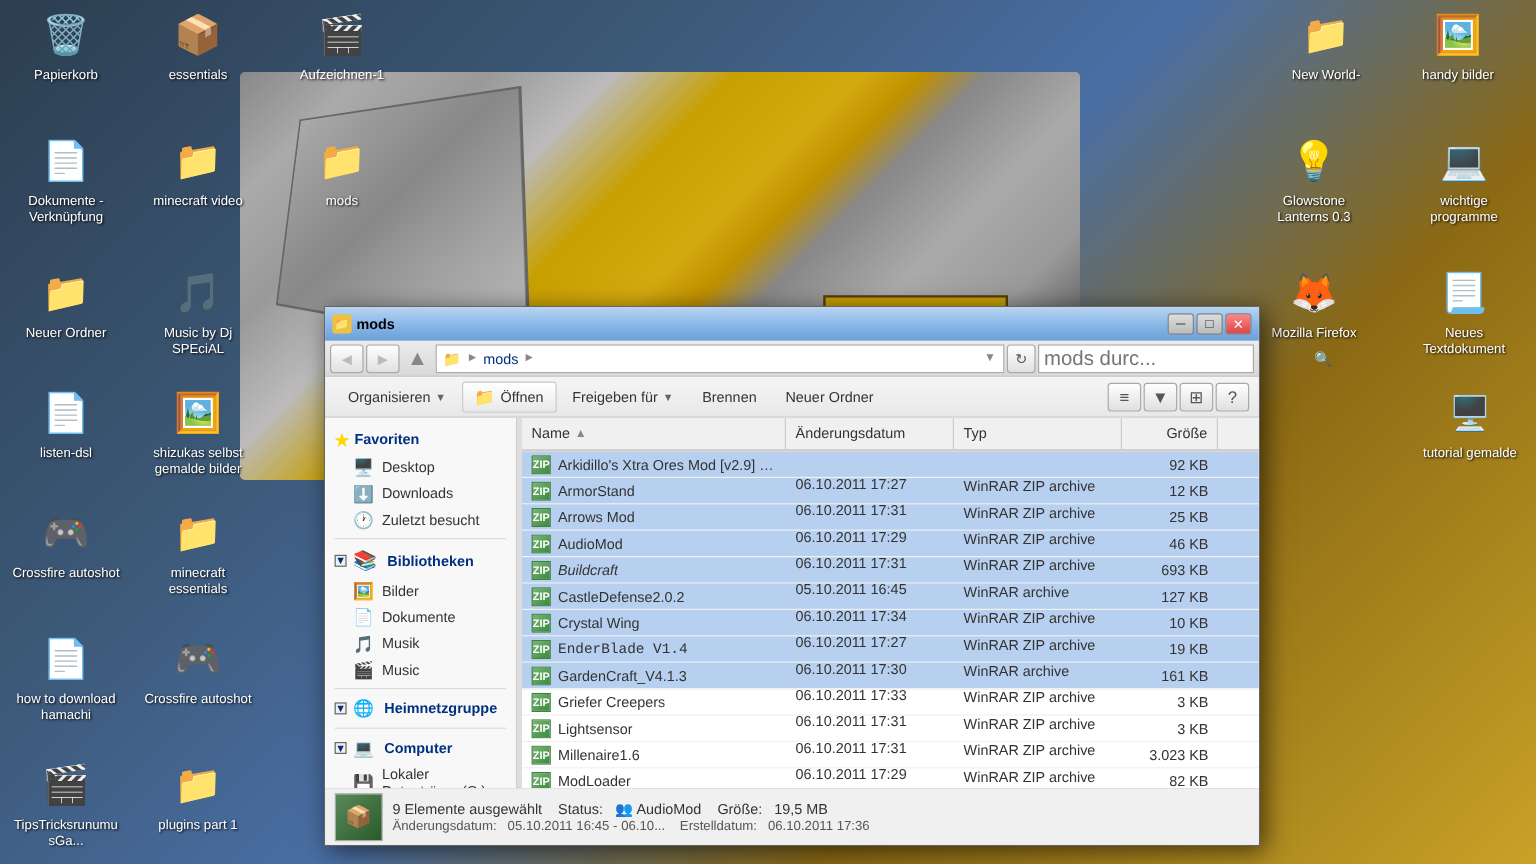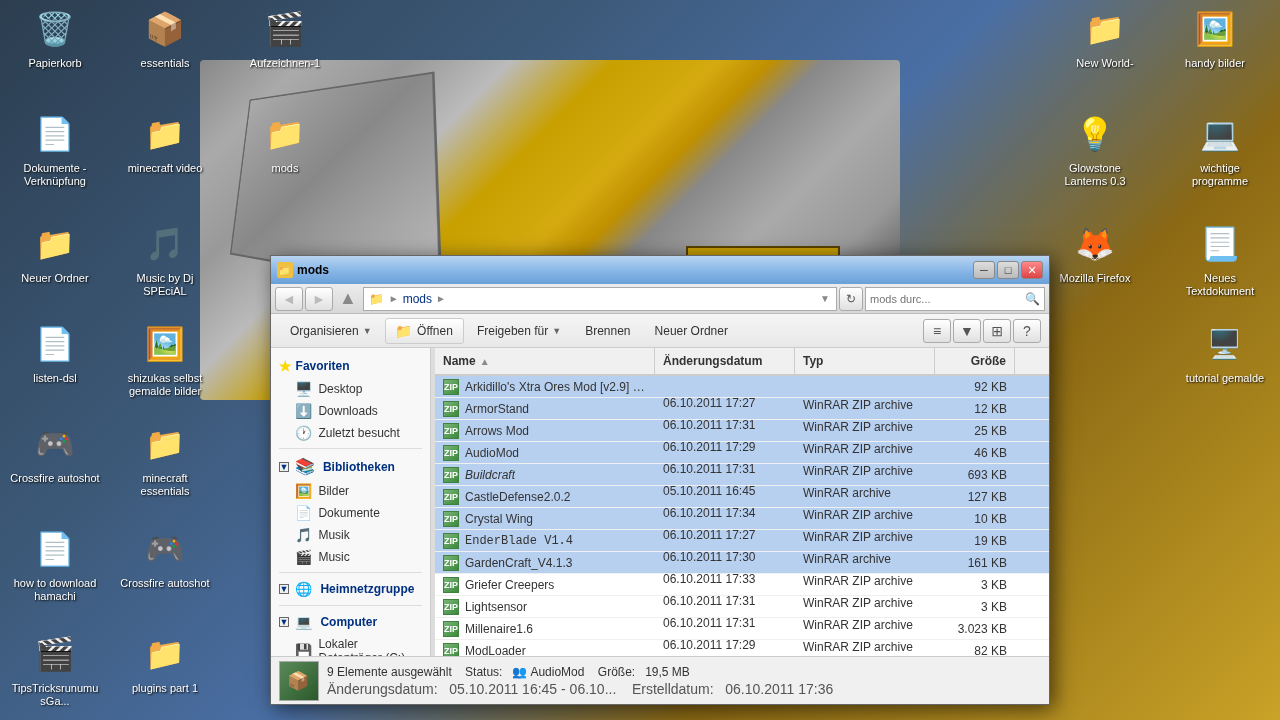--- a/index.html
+++ b/index.html
@@ -229,21 +229,21 @@
       border: 1px solid #aaa;
       display: flex;
       align-items: center;
       padding: 0 4px;
       gap: 4px;
     }
     .search-input {
       flex: 1;
       border: none;
       outline: none;
-      font-size: 11px;
+      font-size: 17px;
       color: #aaa;
       background: transparent;
     }
 
     .action-bar {
       height: 34px;
       background: linear-gradient(to bottom, #f5f5f5, #e8e8e8);
       border-bottom: 1px solid #ccc;
       display: flex;
       align-items: center;
@@ -329,21 +329,21 @@
       border-bottom: 2px solid #ccc;
       position: sticky;
       top: 0;
       z-index: 10;
     }
     .fh-col {
       display: flex;
       align-items: center;
       padding: 0 8px;
       font-size: 12px;
-      font-weight: 700;
+      font-weight: 400;
       color: #333;
       border-right: 1px solid #ccc;
       cursor: pointer;
       white-space: nowrap;
       user-select: none;
     }
     .fh-col.name { flex: 0 0 220px; }
     .fh-col.date { flex: 0 0 140px; }
     .fh-col.type { flex: 0 0 140px; }
     .fh-col.size { flex: 0 0 80px; justify-content: flex-end; }
@@ -400,21 +400,21 @@
     .status-info {
       flex: 1;
       font-size: 11px;
       color: #333;
     }
     .status-info .status-main {
       font-size: 12px;
       margin-bottom: 2px;
     }
     .status-info .status-detail {
-      font-size: 14px;
+      font-size: 11px;
       color: #555;
     }
 
     
     .file-list-area::-webkit-scrollbar { width: 12px; }
     .file-list-area::-webkit-scrollbar-track { background: #f0f0f0; }
     .file-list-area::-webkit-scrollbar-thumb { background: #b0b0b0; border: 1px solid #888; }
 
     .sidebar::-webkit-scrollbar { width: 8px; }
     .sidebar::-webkit-scrollbar-track { background: #f0f0f0; }

